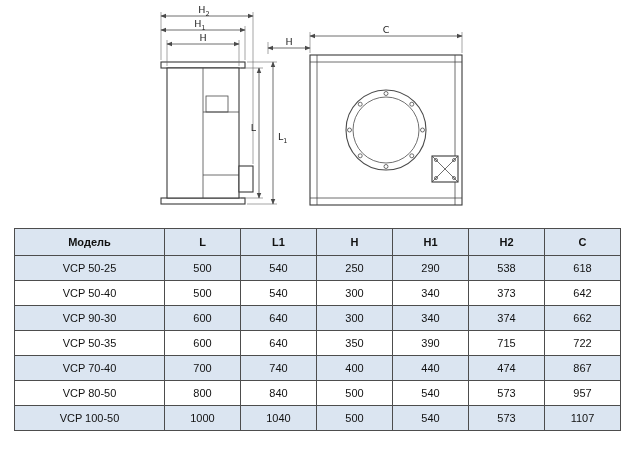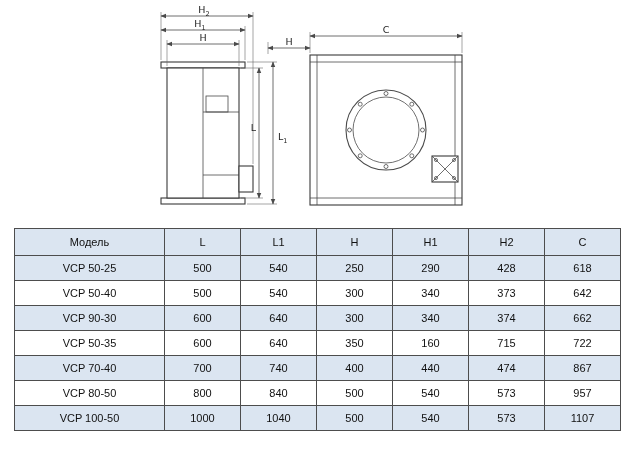--- a/index.html
+++ b/index.html
@@ -30,21 +30,21 @@
   table.spec th,table.spec td{
     border:1px solid #4d4d4d;
     text-align:center;
     vertical-align:middle;
     padding:0 2px;
     height:24px;
     background:#fff;
   }
   table.spec th{
     background:var(--stripe,#dbe5f1);
-    font-weight:normal;
+    font-weight:bold;
     height:26px;
   }
   table.spec col.model-col{width:150px;}
   table.spec col.val-col{width:76px;}
   table.spec tr.alt td{background:var(--stripe,#dbe5f1);}
 </style>
 </head>
 <body>
 
 <div class="page">
@@ -168,21 +168,21 @@
         <th>C</th>
       </tr>
     </thead>
     <tbody>
         <tr class="alt">
           <td>VCP 50-25</td>
           <td>500</td>
           <td>540</td>
           <td>250</td>
           <td>290</td>
-          <td>428</td>
+          <td>538</td>
           <td>618</td>
         </tr>
         <tr>
           <td>VCP 50-40</td>
           <td>500</td>
           <td>540</td>
           <td>300</td>
           <td>340</td>
           <td>373</td>
           <td>642</td>
@@ -194,21 +194,21 @@
           <td>300</td>
           <td>340</td>
           <td>374</td>
           <td>662</td>
         </tr>
         <tr>
           <td>VCP 50-35</td>
           <td>600</td>
           <td>640</td>
           <td>350</td>
-          <td>160</td>
+          <td>390</td>
           <td>715</td>
           <td>722</td>
         </tr>
         <tr class="alt">
           <td>VCP 70-40</td>
           <td>700</td>
           <td>740</td>
           <td>400</td>
           <td>440</td>
           <td>474</td>

